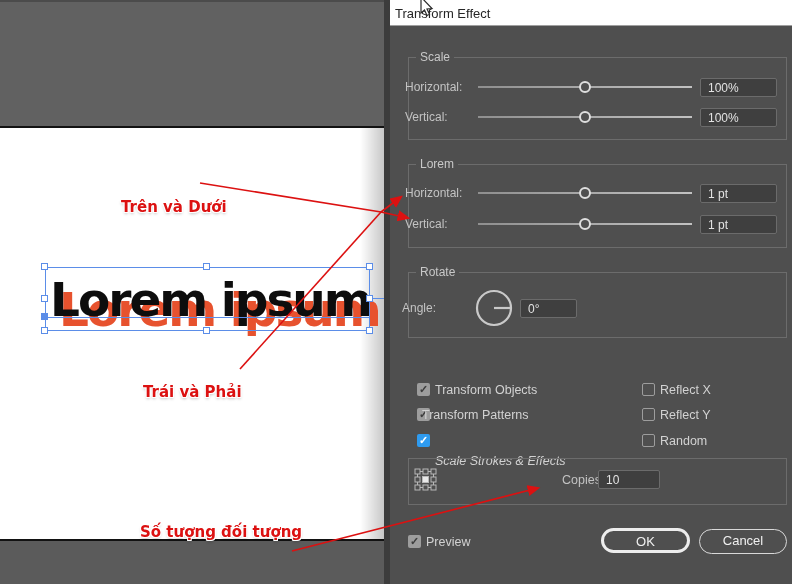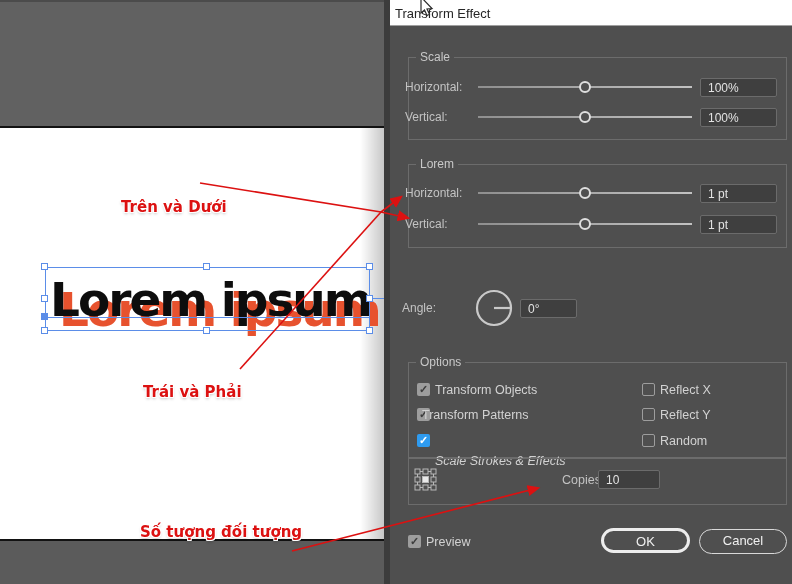--- a/index.html
+++ b/index.html
@@ -123,30 +123,30 @@
     </div>
     <span class="row-label" style="left:15px; top:186px;">Horizontal:</span>
     <div class="track" style="left:88px; top:192px; width:214px;"></div>
     <div class="knob" style="left:196px; top:193px;"></div>
     <div class="field" style="left:310px; top:184px; width:77px; height:19px;">1 pt</div>
     <span class="row-label" style="left:15px; top:217px;">Vertical:</span>
     <div class="track" style="left:88px; top:223px; width:214px;"></div>
     <div class="knob" style="left:196px; top:224px;"></div>
     <div class="field" style="left:310px; top:215px; width:77px; height:19px;">1 pt</div>
 
+    <div class="group" style="top:272px; height:66px;">
+      <span class="legend">Rotate</span>
+    </div>
     <span class="row-label" style="left:12px; top:301px;">Angle:</span>
     <svg style="position:absolute; left:85px; top:289px;" width="40" height="40">
       <circle cx="19" cy="19" r="17" fill="none" stroke="#c9c9c9" stroke-width="2.2"></circle>
       <line x1="19" y1="19" x2="36" y2="19" stroke="#c9c9c9" stroke-width="2.2"></line>
     </svg>
     <div class="field" style="left:130px; top:299px; width:57px; height:19px;">0°</div>
 
-    <div class="group" style="top:362px; height:96px;">
-      <span class="legend">Options</span>
-    </div>
     <div class="cb gray" style="left:27px; top:383px;"></div>
     <span class="cb-label" style="left:45px; top:383px;">Transform Objects</span>
     <div class="cb gray" style="left:27px; top:408px;"></div>
     <span class="cb-label" style="left:32px; top:408px;">Transform Patterns</span>
     <div class="cb blue" style="left:27px; top:434px;"></div>
     <span class="cb-label" style="left:45px; top:454px;font-style:italic;">Scale Strokes &amp; Effects</span>
     <div class="cb off" style="left:252px; top:383px;"></div>
     <span class="cb-label" style="left:270px; top:383px;">Reflect X</span>
     <div class="cb off" style="left:252px; top:408px;"></div>
     <span class="cb-label" style="left:270px; top:408px;">Reflect Y</span>

